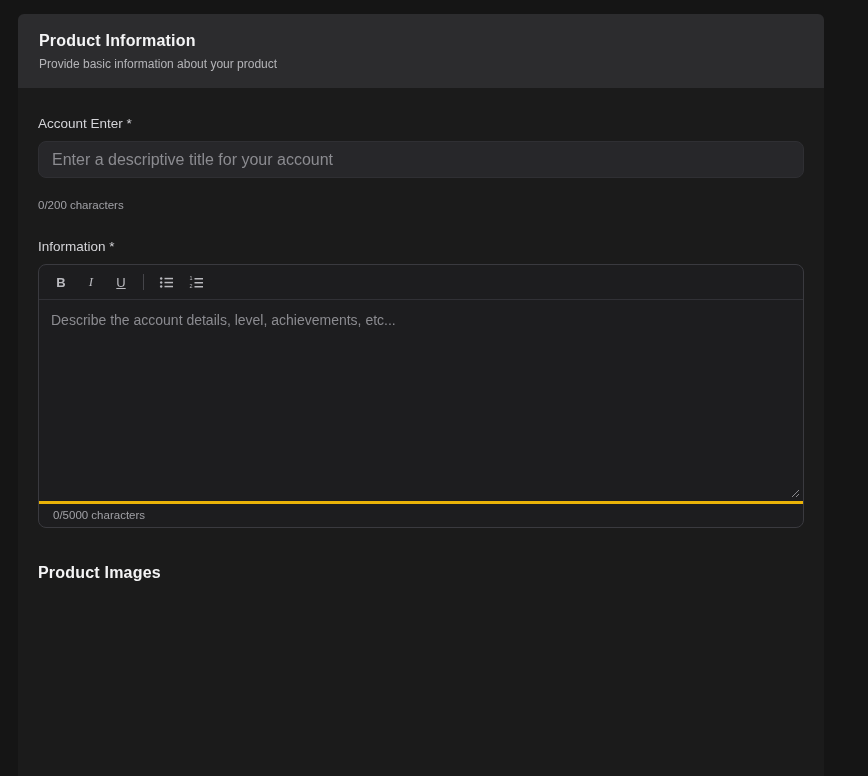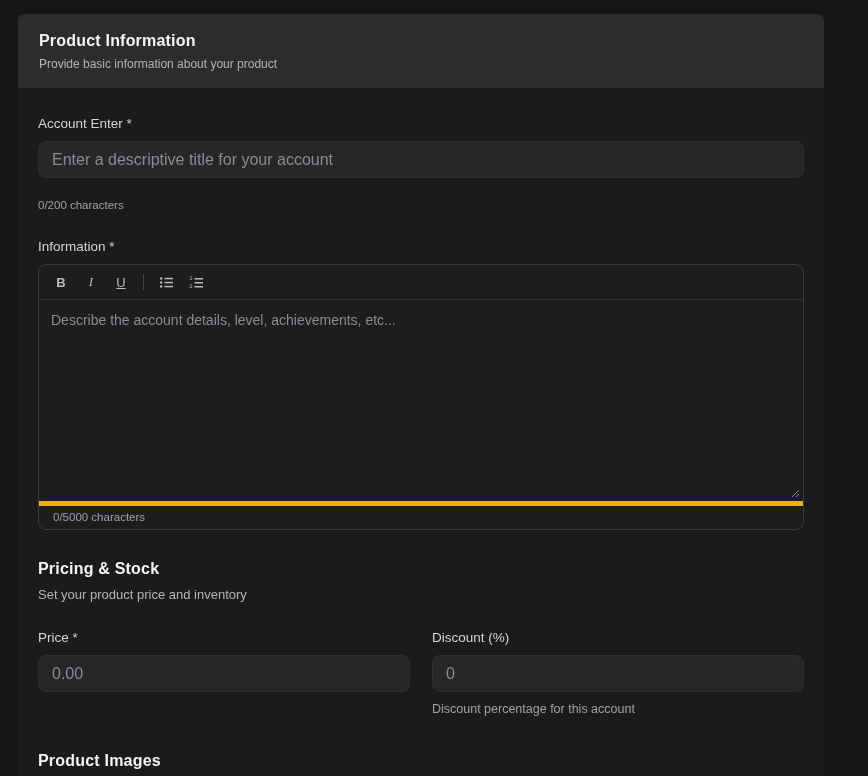--- a/index.html
+++ b/index.html
@@ -133,21 +133,21 @@
     font-family: "Liberation Sans", "DejaVu Sans", sans-serif;
   }
   .editor-textarea::placeholder { color: var(--placeholder-text); opacity: 1; }
   .resize-handle {
     position: absolute;
     right: 3px;
     bottom: 3px;
     pointer-events: none;
   }
   .editor-footer {
-    border-top: 5px solid #eab308;
+    border-top: 3px solid #eab308;
     padding: 5px 14px 6px;
     color: var(--muted-text);
     font-size: 11.5px;
   }
 
   .section { margin-top: 30px; }
   .section-title {
     color: var(--heading-text);
     font-size: 16px;
     font-weight: 700;
@@ -225,36 +225,20 @@
             <svg class="resize-handle" width="11" height="11" viewBox="0 0 11 11">
               <line x1="10" y1="3" x2="3" y2="10" stroke="#8a8a8e" stroke-width="1"></line>
               <line x1="10" y1="7" x2="7" y2="10" stroke="#8a8a8e" stroke-width="1"></line>
             </svg>
           </div>
 
           <div class="editor-footer">0/5000 characters</div>
         </div>
       </div>
 
-      <div class="section">
-        <div class="section-title">Pricing &amp; Stock</div>
-        <div class="section-subtitle">Set your product price and inventory</div>
-
-        <div class="grid-2">
-          <div>
-            <label class="field-label">Price *</label>
-            <input class="text-input" type="text" placeholder="0.00" style="">
-          </div>
-          <div>
-            <label class="field-label">Discount (%)</label>
-            <input class="text-input" type="text" placeholder="0" style="">
-            <div class="helper-text">Discount percentage for this account</div>
-          </div>
-        </div>
-      </div>
 
       <div class="section" style="margin-top:36px;">
         <div class="section-title">Product Images</div>
       </div>
 
     </div>
   </div>
 </div>
 
 </body></html>

